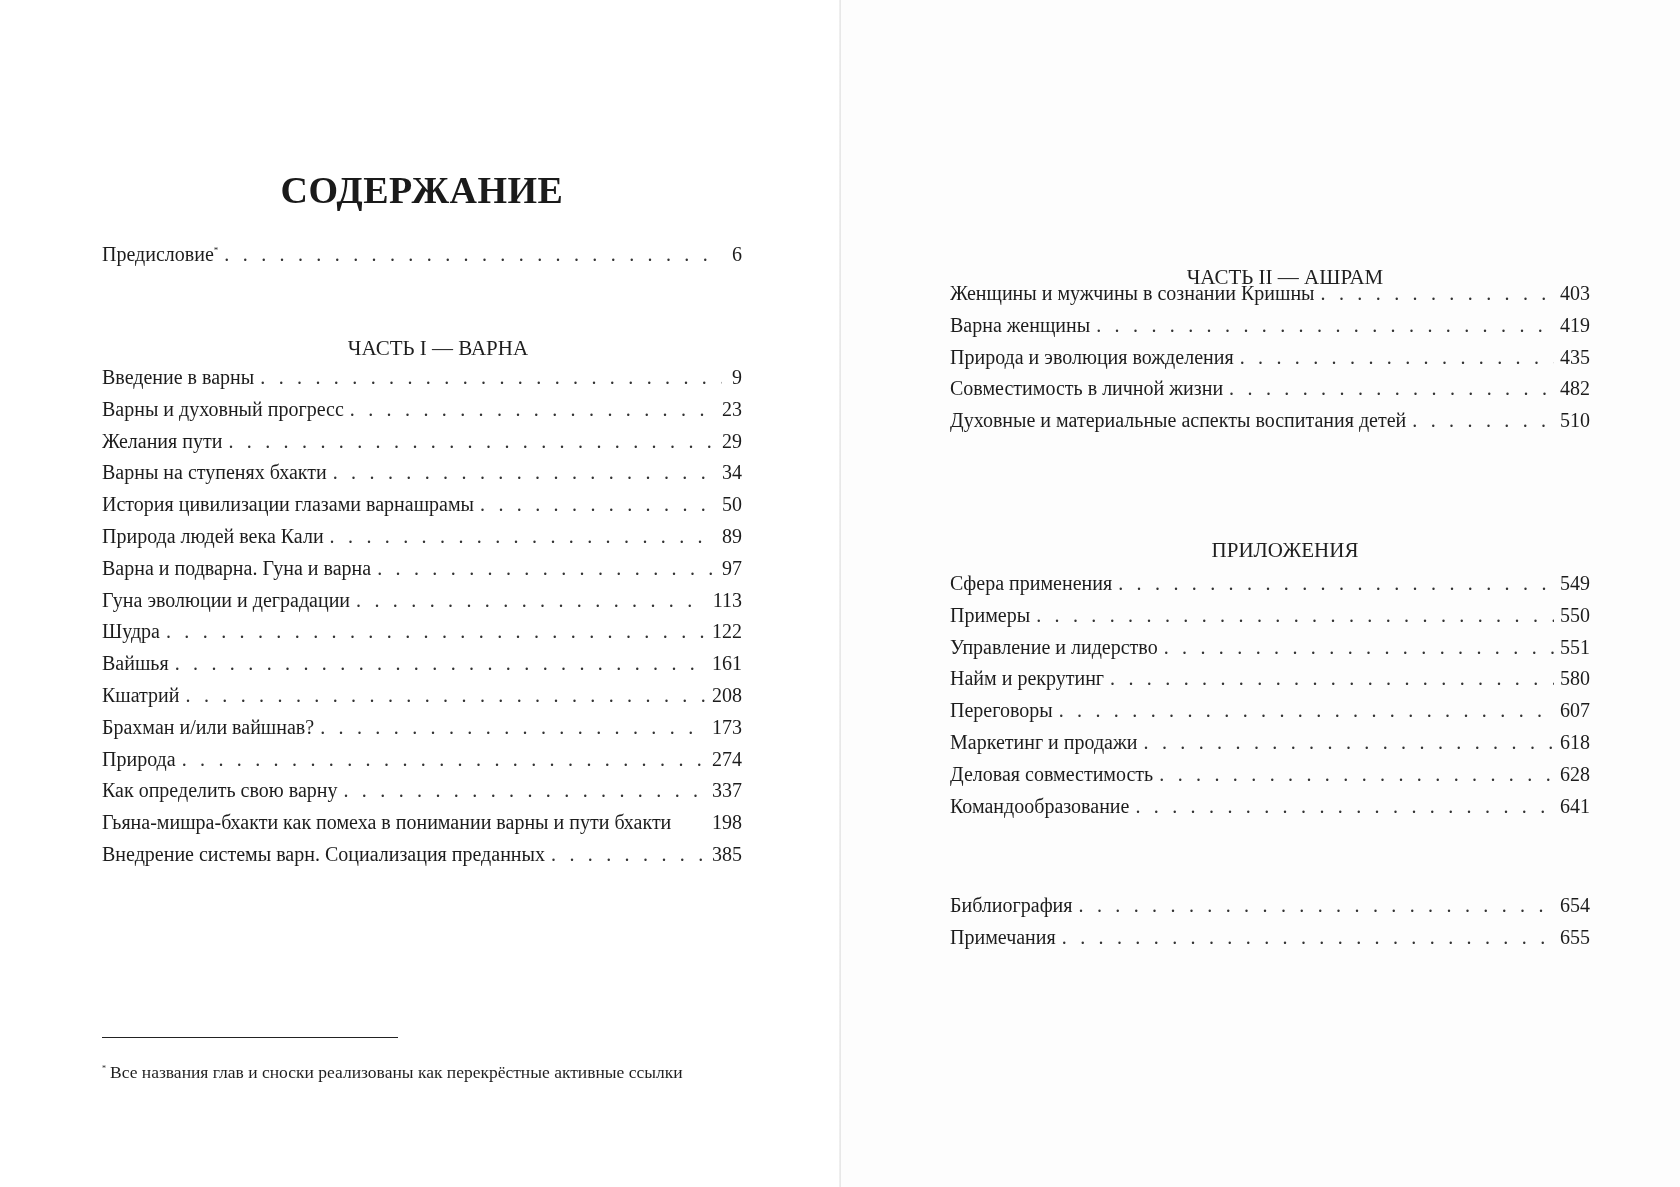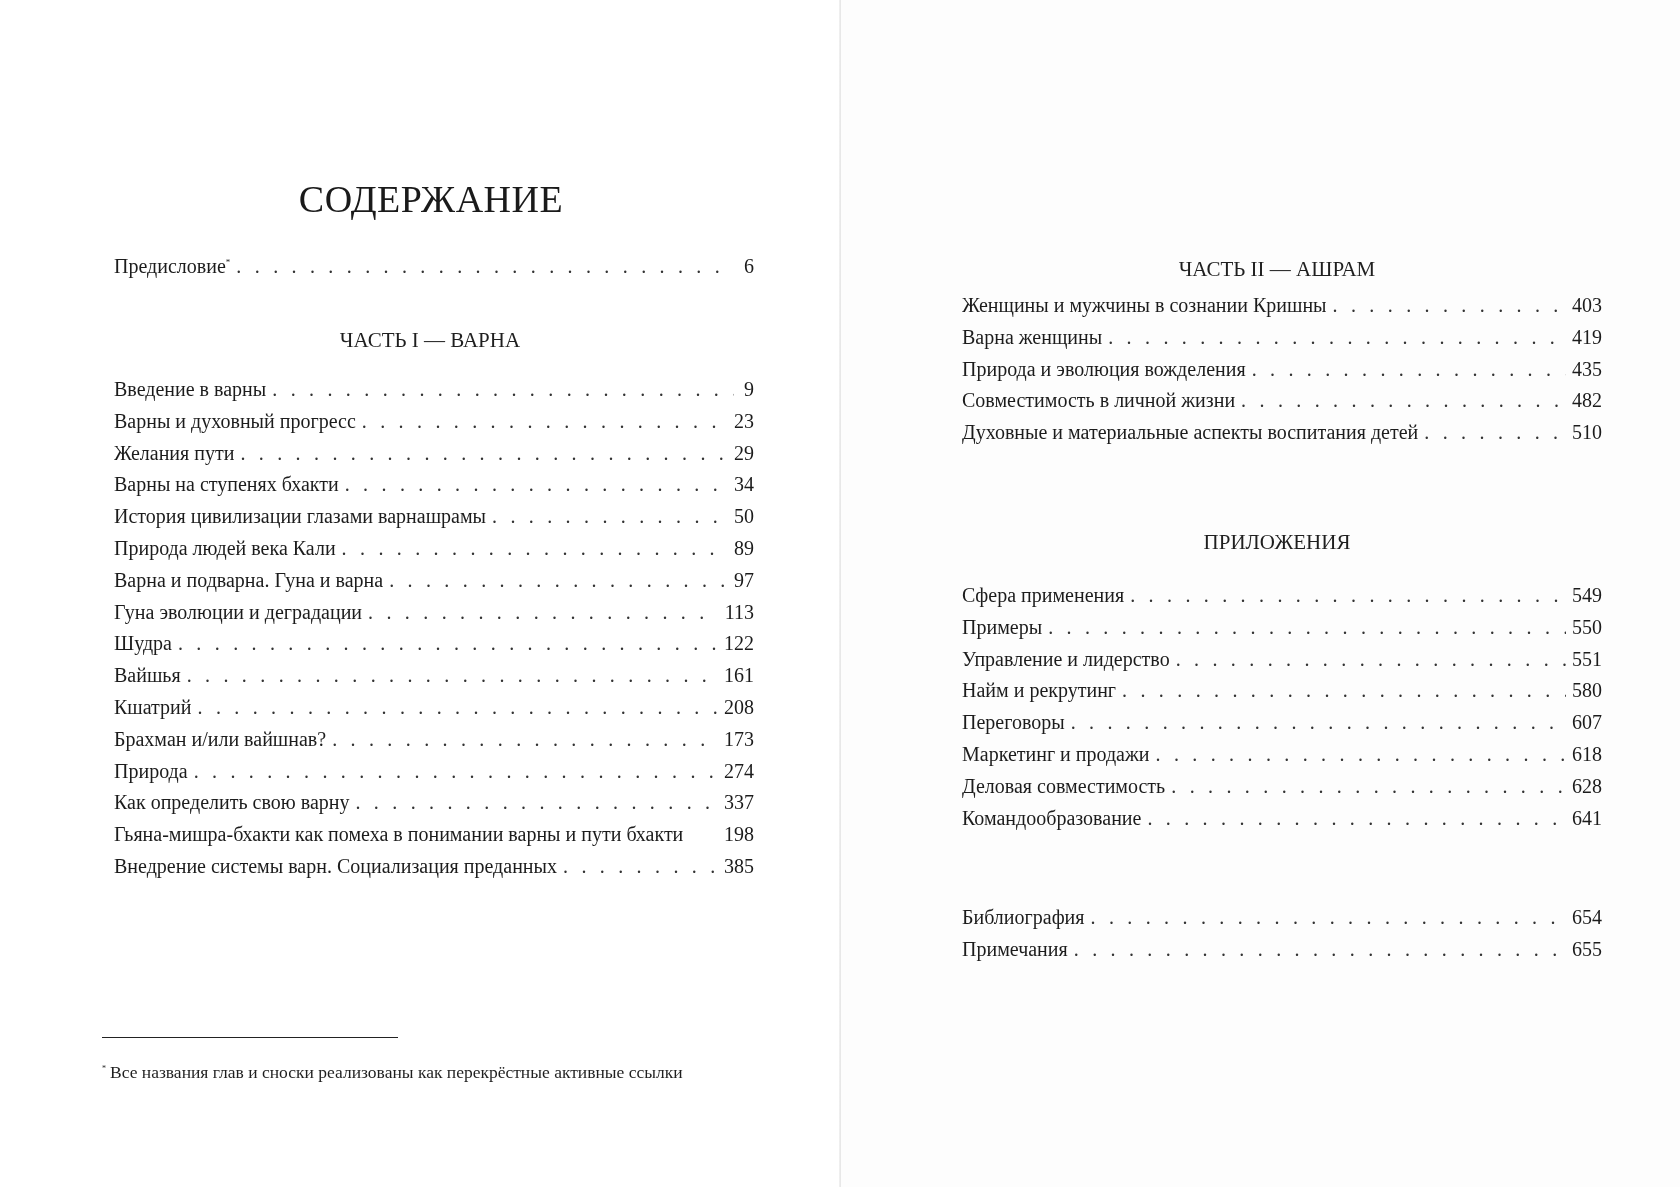--- a/index.html
+++ b/index.html
@@ -9,26 +9,26 @@
     }
     .page { position: absolute; top: 0; height: 1187px; }
     .page-left { left: 0; width: 841px; background: #ffffff; }
     .page-right { left: 841px; width: 839px; background: #fdfdfd; }
     .spine {
       position: absolute; left: 839px; top: 0; width: 8px; height: 1187px;
       background: linear-gradient(to right, #f2f2f2 0%, #e2e2e2 30%, #f4f4f4 60%, #fbfbfb 100%);
     }
     .toc-title {
       position: absolute; left: 102px; width: 640px; top: 168px; text-align: center;
-      font-size: 38px; letter-spacing: 0.5px; font-weight: normal; margin: 9px; color: #1a1a1a;
+      font-size: 38px; letter-spacing: 0.5px; font-weight: bold; margin: 0; color: #1a1a1a;
     }
     .part-heading {
-      position: absolute; text-align: center; font-size: 21px; margin: 8px; font-weight: normal; color: #1f1f1f;
-    }
-    .toc-list { position: absolute; margin: 12px; padding: 0; list-style: none; }
+      position: absolute; text-align: center; font-size: 21px; margin: 16px; font-weight: normal; color: #1f1f1f;
+    }
+    .toc-list { position: absolute; margin: 0; padding: 0; list-style: none; }
     .toc-row {
       display: flex; align-items: baseline; height: 31.8px; font-size: 20px; line-height: 31.8px;
       white-space: nowrap; overflow: hidden;
     }
     .toc-row .t { flex: 0 0 auto; padding-right: 6px; }
     .toc-row .dots {
       flex: 1 1 auto; overflow: hidden; white-space: nowrap; color: #333;
       letter-spacing: 0; font-size: 20px;
     }
     .toc-row .dots::after {

